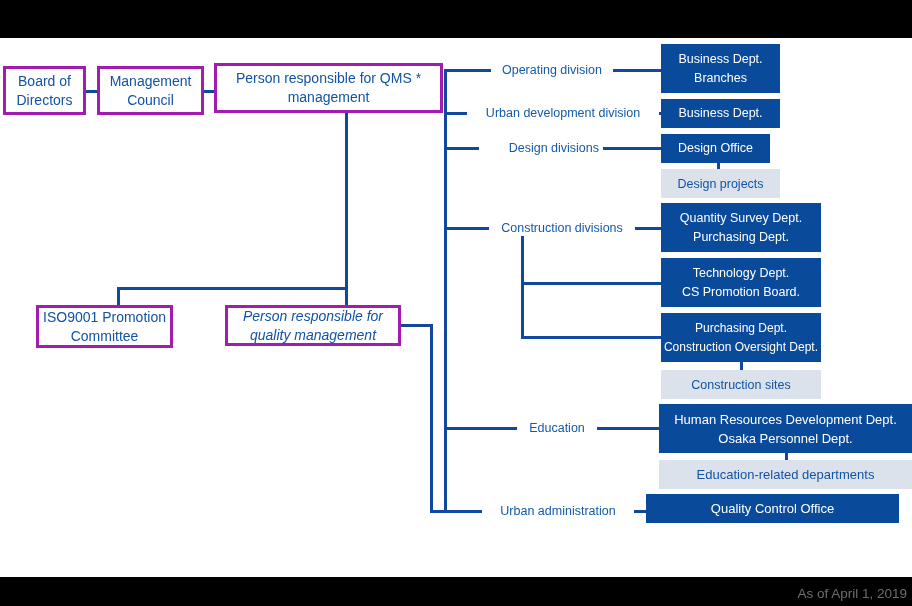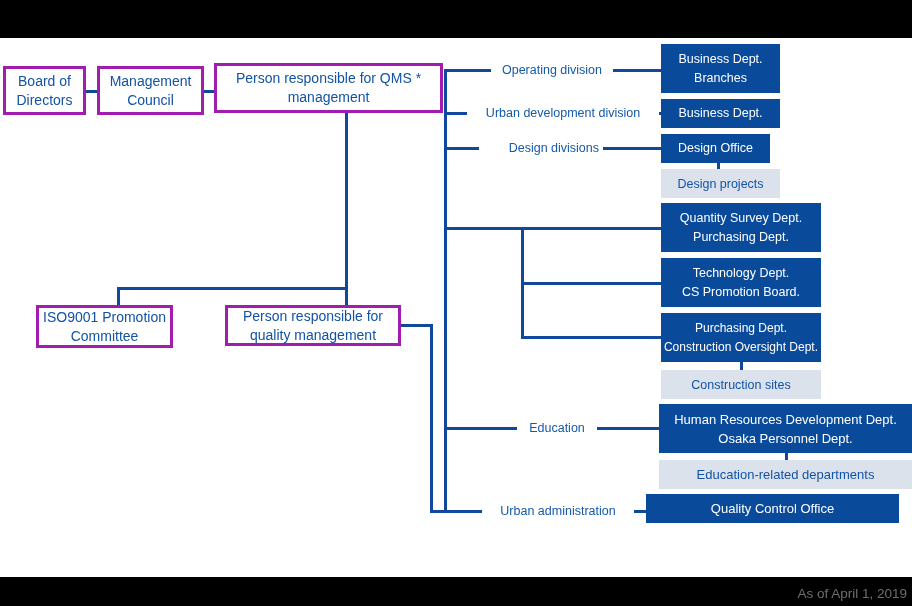--- a/index.html
+++ b/index.html
@@ -55,20 +55,21 @@
   <div class="line" style="left:447px;top:427px;width:212px;height:3px;"></div>
   <div class="line" style="left:430px;top:510px;width:229px;height:3px;"></div>
 
   <div class="line" style="left:717px;top:163px;width:3px;height:6px;"></div>
   <div class="line" style="left:740px;top:362px;width:3px;height:9px;"></div>
   <div class="line" style="left:785px;top:453px;width:3px;height:8px;"></div>
 
   <div class="blabel" style="left:491px;top:62px;width:122px;">Operating division</div>
   <div class="blabel" style="left:467px;top:105px;width:192px;">Urban development division</div>
   <div class="blabel" style="left:479px;top:140px;width:124px;text-align:right;">Design divisions</div>
+  <div class="blabel" style="left:489px;top:220px;width:146px;">Construction divisions</div>
   <div class="blabel" style="left:517px;top:420px;width:80px;">Education</div>
   <div class="blabel" style="left:482px;top:503px;width:152px;">Urban administration</div>
 
   <div class="box box-white" style="left:3px;top:66px;width:83px;height:49px;">
     <span>Board of</span>
     <span>Directors</span>
   </div>
 
   <div class="box box-white" style="left:97px;top:66px;width:107px;height:49px;">
     <span>Management</span>
@@ -78,21 +79,21 @@
   <div class="box box-white" style="left:214px;top:63px;width:229px;height:50px;">
     <span>Person responsible for QMS *</span>
     <span>management</span>
   </div>
 
   <div class="box box-white" style="left:36px;top:305px;width:137px;height:43px;">
     <span>ISO9001 Promotion</span>
     <span>Committee</span>
   </div>
 
-  <div class="box box-white" style="left:225px;top:305px;width:176px;height:41px;">
+  <div class="box box-white" style="left:225px;top:305px;width:176px;height:41px;font-style:italic;">
     <span>Person responsible for</span>
     <span>quality management</span>
   </div>
 
   <div class="box box-dark" style="left:661px;top:44px;width:119px;height:49px;">
     <span>Business Dept.</span>
     <span>Branches</span>
   </div>
 
   <div class="box box-dark" style="left:661px;top:99px;width:119px;height:29px;">

